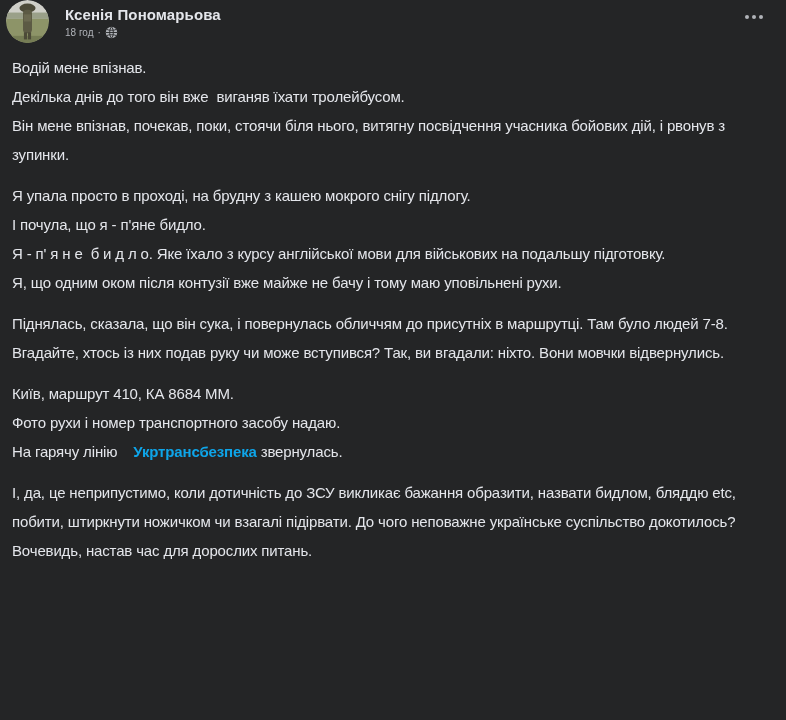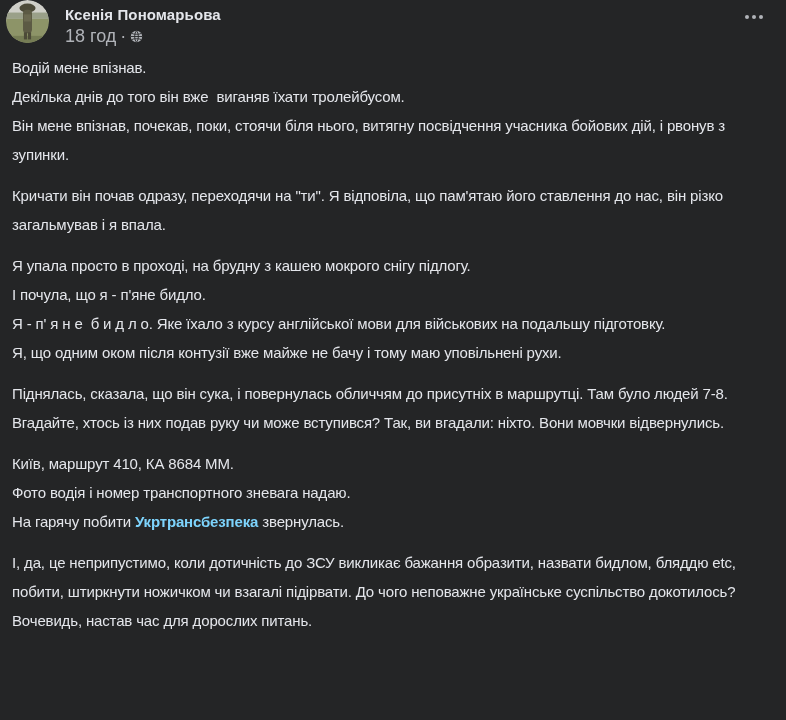--- a/index.html
+++ b/index.html
@@ -44,21 +44,21 @@
     letter-spacing: 0.1px;
     cursor: pointer;
   }
   .sub {
     position: absolute;
     left: 65px;
     top: 26px;
     display: flex;
     align-items: center;
     gap: 4px;
-    font-size: 18px;
+    font-size: 10px;
     color: #b0b3b8;
   }
   .sub .time { cursor: pointer; }
   .globe { display: inline-flex; align-items: center; }
   .globe svg { display: block; }
   .more {
     position: absolute;
     right: 18px;
     top: 6px;
     width: 28px;
@@ -83,24 +83,25 @@
     line-height: 29px;
     color: #e4e6eb;
     letter-spacing: -0.15px;
   }
   .post-text p {
     margin: 0 0 12px 0;
     white-space: pre-wrap;
   }
   .post-text p:last-child { margin-bottom: 16px; }
   a.mention {
-    color: #7dd3fc;
+    color: #0ea5e9;
     font-weight: 700;
     text-decoration: none;
     cursor: pointer;
+    margin-left: 12px;
   }
 </style>
 </head>
 <body>
 
 <div class="card">
 
   <div class="header">
 
     <div class="avatar">
@@ -142,27 +143,26 @@
       <span class="dot"></span>
       <span class="dot"></span>
     </div>
 
   </div>
 
   <div class="post-text">
     <p>Водій мене впізнав.
 Декілька днів до того він вже  виганяв їхати тролейбусом.
 Він мене впізнав, почекав, поки, стоячи біля нього, витягну посвідчення учасника бойових дій, і рвонув з зупинки.</p>
-    <p>Кричати він почав одразу, переходячи на "ти". Я відповіла, що пам'ятаю його ставлення до нас, він різко загальмував і я впала.</p>
     <p>Я упала просто в проході, на брудну з кашею мокрого снігу підлогу.
 І почула, що я - п'яне бидло.
 Я - п' я н е  б и д л о. Яке їхало з курсу англійської мови для військових на подальшу підготовку.
 Я, що одним оком після контузії вже майже не бачу і тому маю уповільнені рухи.</p>
     <p>Піднялась, сказала, що він сука, і повернулась обличчям до присутніх в маршрутці. Там було людей 7-8.
 Вгадайте, хтось із них подав руку чи може вступився? Так, ви вгадали: ніхто. Вони мовчки відвернулись.</p>
     <p><span>Київ, маршрут 410, КА 8684 ММ.</span>
-<span>Фото водія і номер транспортного зневага надаю.</span>
-<span>На гарячу побити </span><a class="mention">Укртрансбезпека</a><span> звернулась.</span></p>
+<span>Фото рухи і номер транспортного засобу надаю.</span>
+<span>На гарячу лінію </span><a class="mention">Укртрансбезпека</a><span> звернулась.</span></p>
     <p>І, да, це неприпустимо, коли дотичність до ЗСУ викликає бажання образити, назвати бидлом, бляддю etc, побити, штиркнути ножичком чи взагалі підірвати. До чого неповажне українське суспільство докотилось?
 Вочевидь, настав час для дорослих питань.</p>
   </div>
 
 </div>
 
 </body></html>

